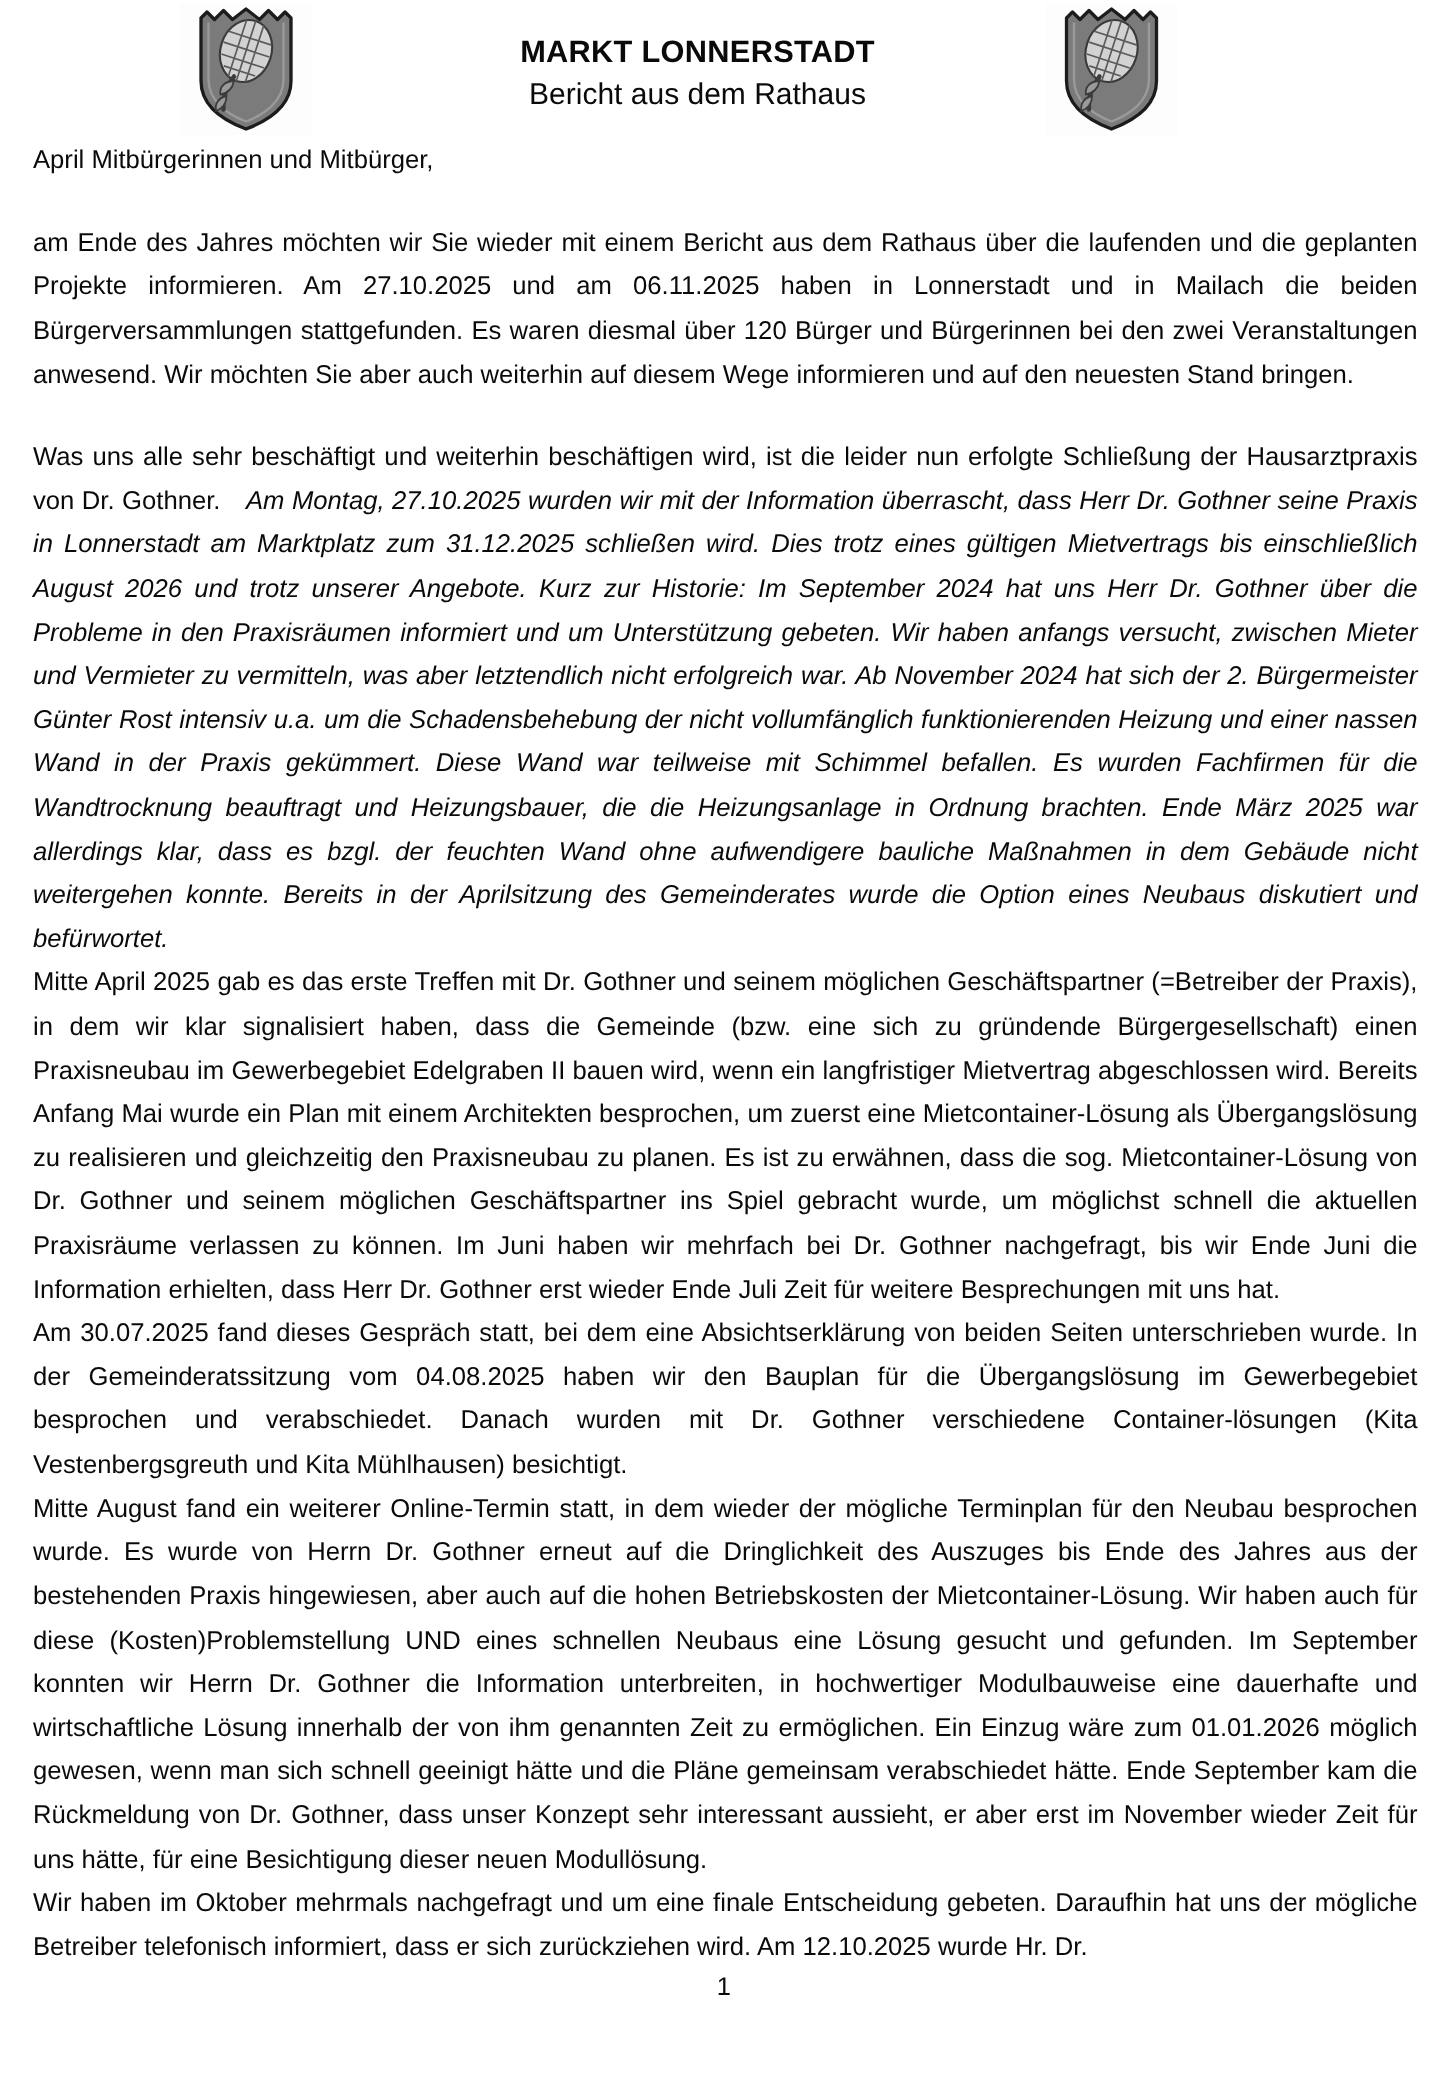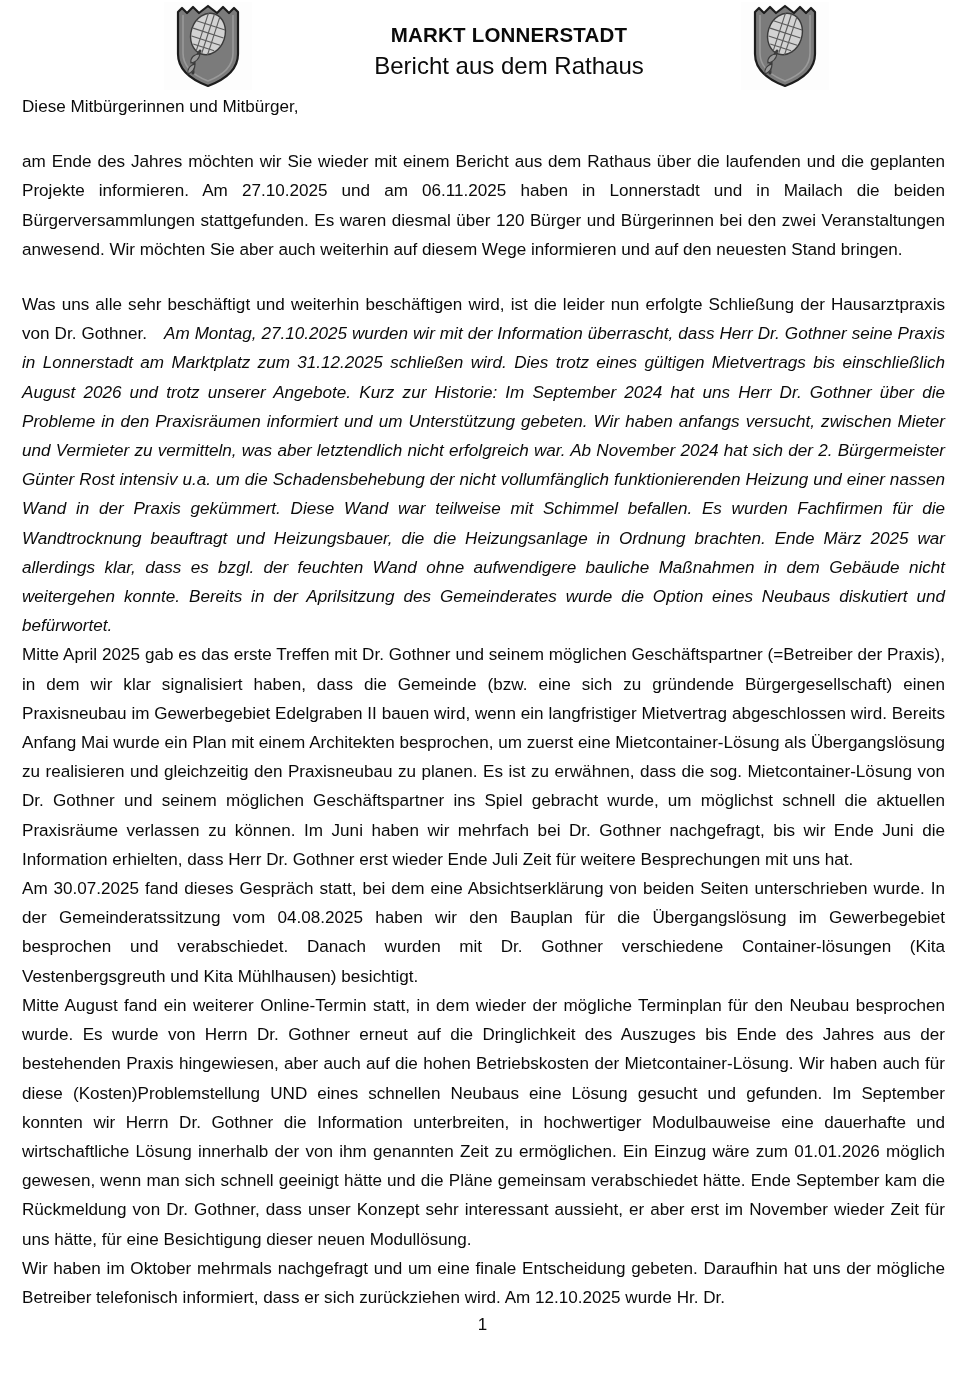--- a/index.html
+++ b/index.html
@@ -14,21 +14,20 @@
     color: #0a0a0a;
     overflow: hidden;
     position: relative;
   }
 
   .page {
     width: 965px;
     height: 1400px;
     position: relative;
     box-sizing: border-box;
-    padding-left: 44px;
   }
 
   
   .header {
     position: relative;
     height: 92px;
     width: 965px;
   }
 
   .crest {
@@ -51,21 +50,21 @@
     text-align: center;
   }
   .title-main {
     font-size: 20.5px;
     font-weight: bold;
     letter-spacing: 0.2px;
     line-height: 1.25;
     white-space: nowrap;
   }
   .title-sub {
-    font-size: 24px;
+    font-size: 20px;
     font-weight: normal;
     line-height: 1.3;
     margin-top: 2px;
     white-space: nowrap;
   }
 
   
   .body-area {
     position: absolute;
     left: 22px;
@@ -163,21 +162,21 @@
         </g>
         <path d="M36 52 C30 52 26 56 27 61 C32 60 35 57 36 52 Z" fill="#9a9a9a" stroke="#3c3c3c" stroke-width="1.2"></path>
         <path d="M31 62 C26 63 23 67 24 72 C29 70 31 67 31 62 Z" fill="#9a9a9a" stroke="#3c3c3c" stroke-width="1.2"></path>
       </svg>
     </div>
 
   </div>
 
   <div class="body-area">
 
-    <p class="p-left">Diese Mitbürgerinnen und Mitbürger,</p>
+    <p class="p-left">April Mitbürgerinnen und Mitbürger,</p>
 
     <p class="p-just gap-lg">am Ende des Jahres möchten wir Sie wieder mit einem Bericht aus dem Rathaus über die laufenden und die geplanten Projekte informieren. Am 27.10.2025 und am 06.11.2025 haben in Lonnerstadt und in Mailach die beiden Bürgerversammlungen stattgefunden. Es waren diesmal über 120 Bürger und Bürgerinnen bei den zwei Veranstaltungen anwesend. Wir möchten Sie aber auch weiterhin auf diesem Wege informieren und auf den neuesten Stand bringen.</p>
 
 
     <p class="p-just gap-lg"><span class="run-normal">Was uns alle sehr beschäftigt und weiterhin beschäftigen wird, ist die leider nun erfolgte Schließung der Hausarztpraxis von Dr. Gothner. </span><span class="run-italic">Am Montag, 27.10.2025 wurden wir mit der Information überrascht, dass Herr Dr. Gothner seine Praxis in Lonnerstadt am Marktplatz zum 31.12.2025 schließen wird. Dies trotz eines gültigen Mietvertrags bis einschließlich August 2026 und trotz unserer Angebote. Kurz zur Historie: Im September 2024 hat uns Herr Dr. Gothner über die Probleme in den Praxisräumen informiert und um Unterstützung gebeten. Wir haben anfangs versucht, zwischen Mieter und Vermieter zu vermitteln, was aber letztendlich nicht erfolgreich war. Ab November 2024 hat sich der 2. Bürgermeister Günter Rost intensiv u.a. um die Schadensbehebung der nicht vollumfänglich funktionierenden Heizung und einer nassen Wand in der Praxis gekümmert. Diese Wand war teilweise mit Schimmel befallen. Es wurden Fachfirmen für die Wandtrocknung beauftragt und Heizungsbauer, die die Heizungsanlage in Ordnung brachten. Ende März 2025 war allerdings klar, dass es bzgl. der feuchten Wand ohne aufwendigere bauliche Maßnahmen in dem Gebäude nicht weitergehen konnte. Bereits in der Aprilsitzung des Gemeinderates wurde die Option eines Neubaus diskutiert und befürwortet.</span></p>
 
     <p class="p-just italic">Mitte April 2025 gab es das erste Treffen mit Dr. Gothner und seinem möglichen Geschäftspartner (=Betreiber der Praxis), in dem wir klar signalisiert haben, dass die Gemeinde (bzw. eine sich zu gründende Bürgergesellschaft) einen Praxisneubau im Gewerbegebiet Edelgraben II bauen wird, wenn ein langfristiger Mietvertrag abgeschlossen wird. Bereits Anfang Mai wurde ein Plan mit einem Architekten besprochen, um zuerst eine Mietcontainer-Lösung als Übergangslösung zu realisieren und gleichzeitig den Praxisneubau zu planen. Es ist zu erwähnen, dass die sog. Mietcontainer-Lösung von Dr. Gothner und seinem möglichen Geschäftspartner ins Spiel gebracht wurde, um möglichst schnell die aktuellen Praxisräume verlassen zu können. Im Juni haben wir mehrfach bei Dr. Gothner nachgefragt, bis wir Ende Juni die Information erhielten, dass Herr Dr. Gothner erst wieder Ende Juli Zeit für weitere Besprechungen mit uns hat.</p>
 
     <p class="p-just italic">Am 30.07.2025 fand dieses Gespräch statt, bei dem eine Absichtserklärung von beiden Seiten unterschrieben wurde. In der Gemeinderatssitzung vom 04.08.2025 haben wir den Bauplan für die Übergangslösung im Gewerbegebiet besprochen und verabschiedet. Danach wurden mit Dr. Gothner verschiedene Container-lösungen (Kita Vestenbergsgreuth und Kita Mühlhausen) besichtigt.</p>
 

